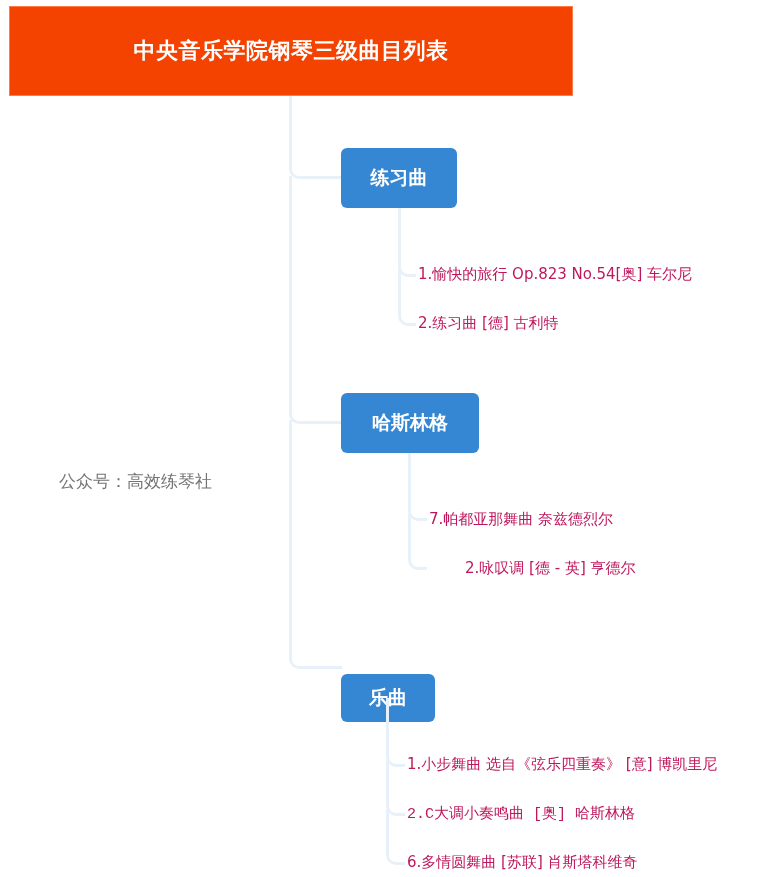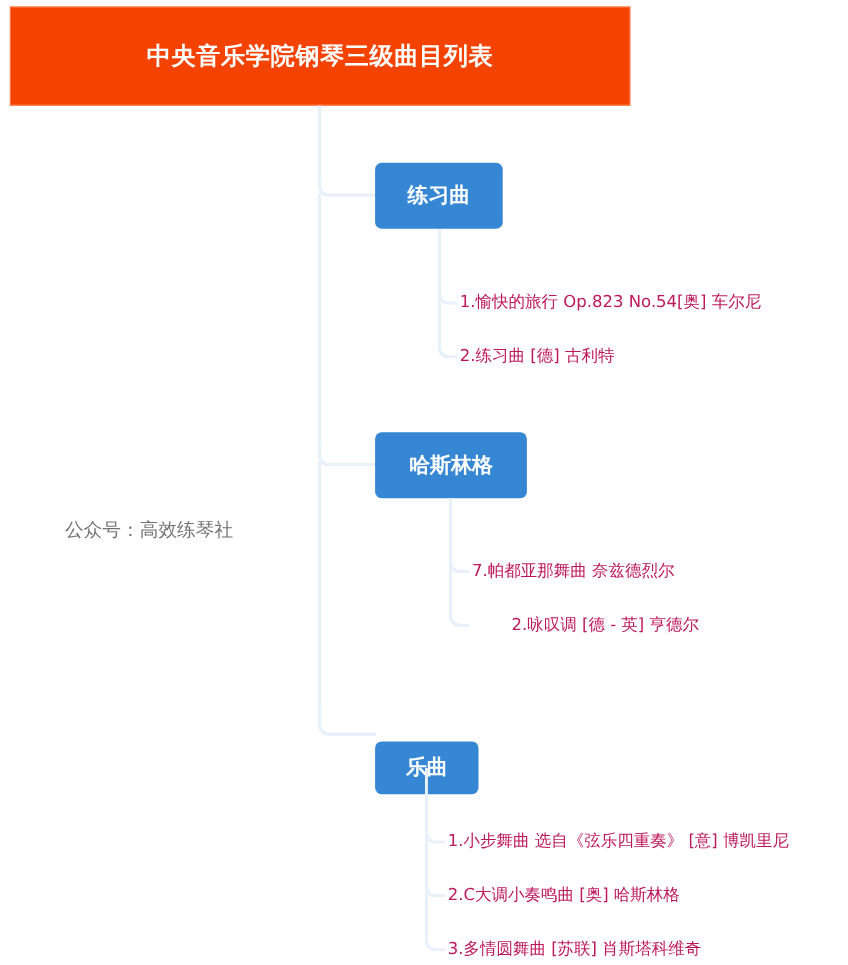--- a/index.html
+++ b/index.html
@@ -52,16 +52,16 @@
 <div class="leaf" style="left:429px; top:510px;"><span>7.帕都亚那舞曲 奈兹德烈尔</span></div>
 <div class="leaf" style="left:429px; top:559px;margin-left:36px;"><span>2.咏叹调 [德 - 英]  亨德尔</span></div>
 
 <div class="topic" style="left:341px; top:638px; width:94px; height:48px;margin-top:36px;">
   <span>乐曲</span>
 </div>
 <div class="curve" style="left:386px; top:698px; width:19px; height:69px;"></div>
 <div class="curve" style="left:386px; top:760px; width:19px; height:56px;"></div>
 <div class="curve" style="left:386px; top:809px; width:19px; height:56px;"></div>
 <div class="leaf" style="left:407px; top:755px;"><span>1.小步舞曲 选自《弦乐四重奏》 [意]  博凯里尼</span></div>
-<div class="leaf" style="left:407px; top:804px;"><span>2.C大调小奏鸣曲 [奥]  哈斯林格</span></div>
-<div class="leaf" style="left:407px; top:853px;"><span>3.多情圆舞曲 [苏联]  肖斯塔科维奇</span></div>
+<div class="leaf" style="left:407px; top:804px;font-family:Liberation Mono, monospace;"><span>2.C大调小奏鸣曲 [奥]  哈斯林格</span></div>
+<div class="leaf" style="left:407px; top:853px;"><span>6.多情圆舞曲 [苏联]  肖斯塔科维奇</span></div>
 
 <div class="watermark">公众号：高效练琴社</div>
 
 </body></html>

